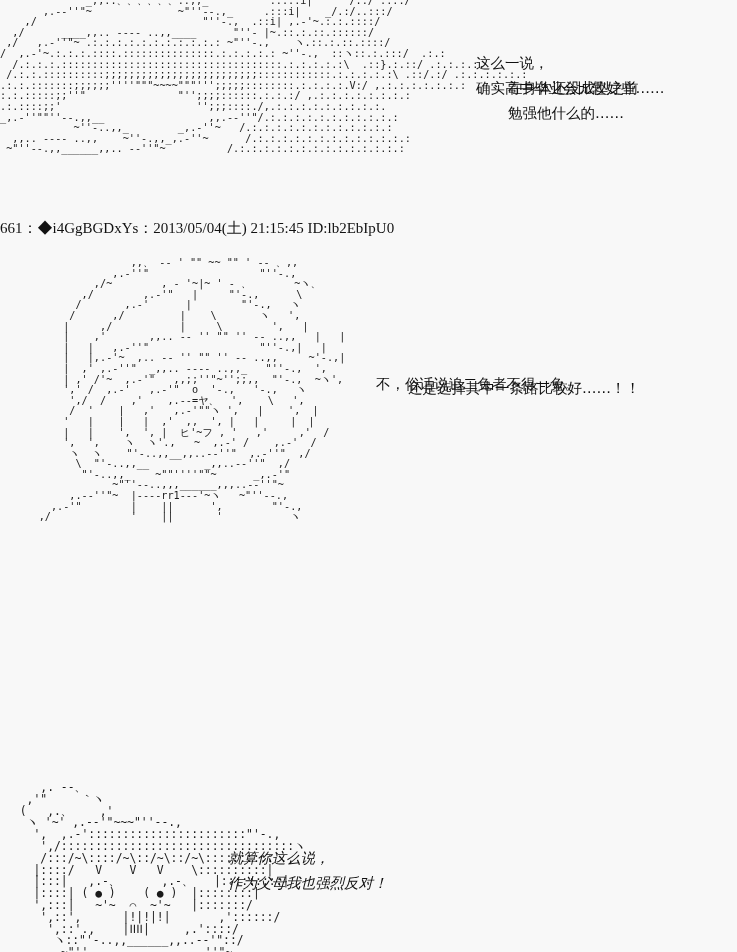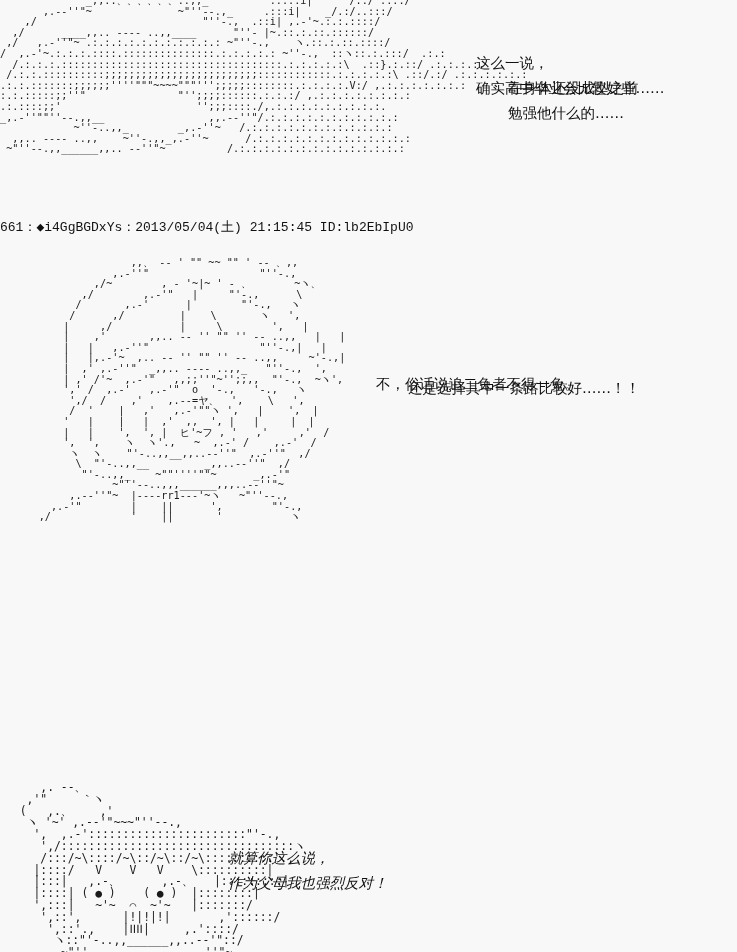--- a/index.html
+++ b/index.html
@@ -61,22 +61,22 @@
   #dlg-top-b   { left: 508px; top: 76px;  }
   #dlg-mid-a   { left: 376px; top: 336px; margin-top: 36px; }
   #dlg-mid-b   { left: 376px; top: 376px; margin-left: 32px; }
   #dlg-bot-a   { left: 228px; top: 846px; font-style: italic; }
 
   
   #post-meta {
     position: absolute;
     left: 0px;
     top: 219px;
-    font-family: Liberation Mono, monospace;
-    font-size: 13px;
+    font-family: Liberation Serif, serif;
+    font-size: 15px;
     line-height: 18px;
     color: #111111;
     white-space: pre;
   }
 </style>
 </head>
 <body>
 
 <div class="aa" id="aa-top">              _,,..、、、、、、..,,_          .::::i|      /.:/ ...:/
        ,.-‐''"~              ~"''‐-.,_     .:::i|    _/.:/..:::/

